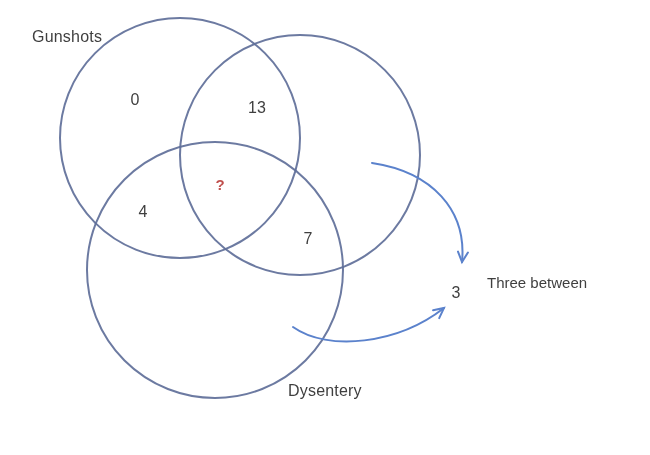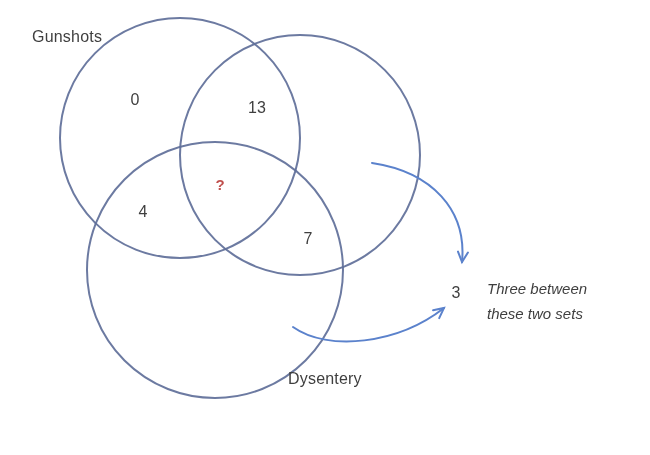--- a/index.html
+++ b/index.html
@@ -46,28 +46,27 @@
 
     <circle fill="none" stroke-width="2" stroke-opacity="0.92" cx="180" cy="138" r="120" stroke="#5f6f99"></circle>
     <circle fill="none" stroke-width="2" stroke-opacity="0.92" cx="300" cy="155" r="120" stroke="#5f6f99"></circle>
     <circle fill="none" stroke-width="2" stroke-opacity="0.92" cx="215" cy="270" r="128" stroke="#5f6f99"></circle>
 
     <path fill="none" stroke-width="2" stroke-linecap="round" marker-end="url(#arrowhead)" d="M 372 163 C 432 172, 467 210, 462 262" stroke="#5b82cc"></path>
     <path fill="none" stroke-width="2" stroke-linecap="round" marker-end="url(#arrowhead)" d="M 293 327 C 328 352, 398 344, 444 308" stroke="#5b82cc"></path>
   </svg>
 
   <span class="set-label" style="left: 32px; top: 28px;">Gunshots</span>
-  <span class="set-label" style="left: 288px; top: 370px;">Dysentery</span>
+  <span class="set-label" style="left: 288px; top: 382px;">Dysentery</span>
 
   <span class="value" style="left: 135px; top: 100px;">0</span>
   <span class="value" style="left: 257px; top: 108px;">13</span>
   <span class="value question" style="left: 220px; top: 184px; color: rgb(192, 80, 77);">?</span>
   <span class="value" style="left: 143px; top: 212px;">4</span>
   <span class="value" style="left: 308px; top: 239px;">7</span>
 
   <span class="value" style="left: 456px; top: 293px;">3</span>
 
-  <div class="annotation" style="left: 487px; top: 276px; font-style: italic;">
+  <div class="annotation" style="left: 487px; top: 270px;">
     <div>Three between</div>
-    <div>these two sets</div>
   </div>
 
 </div>
 
 </body></html>

